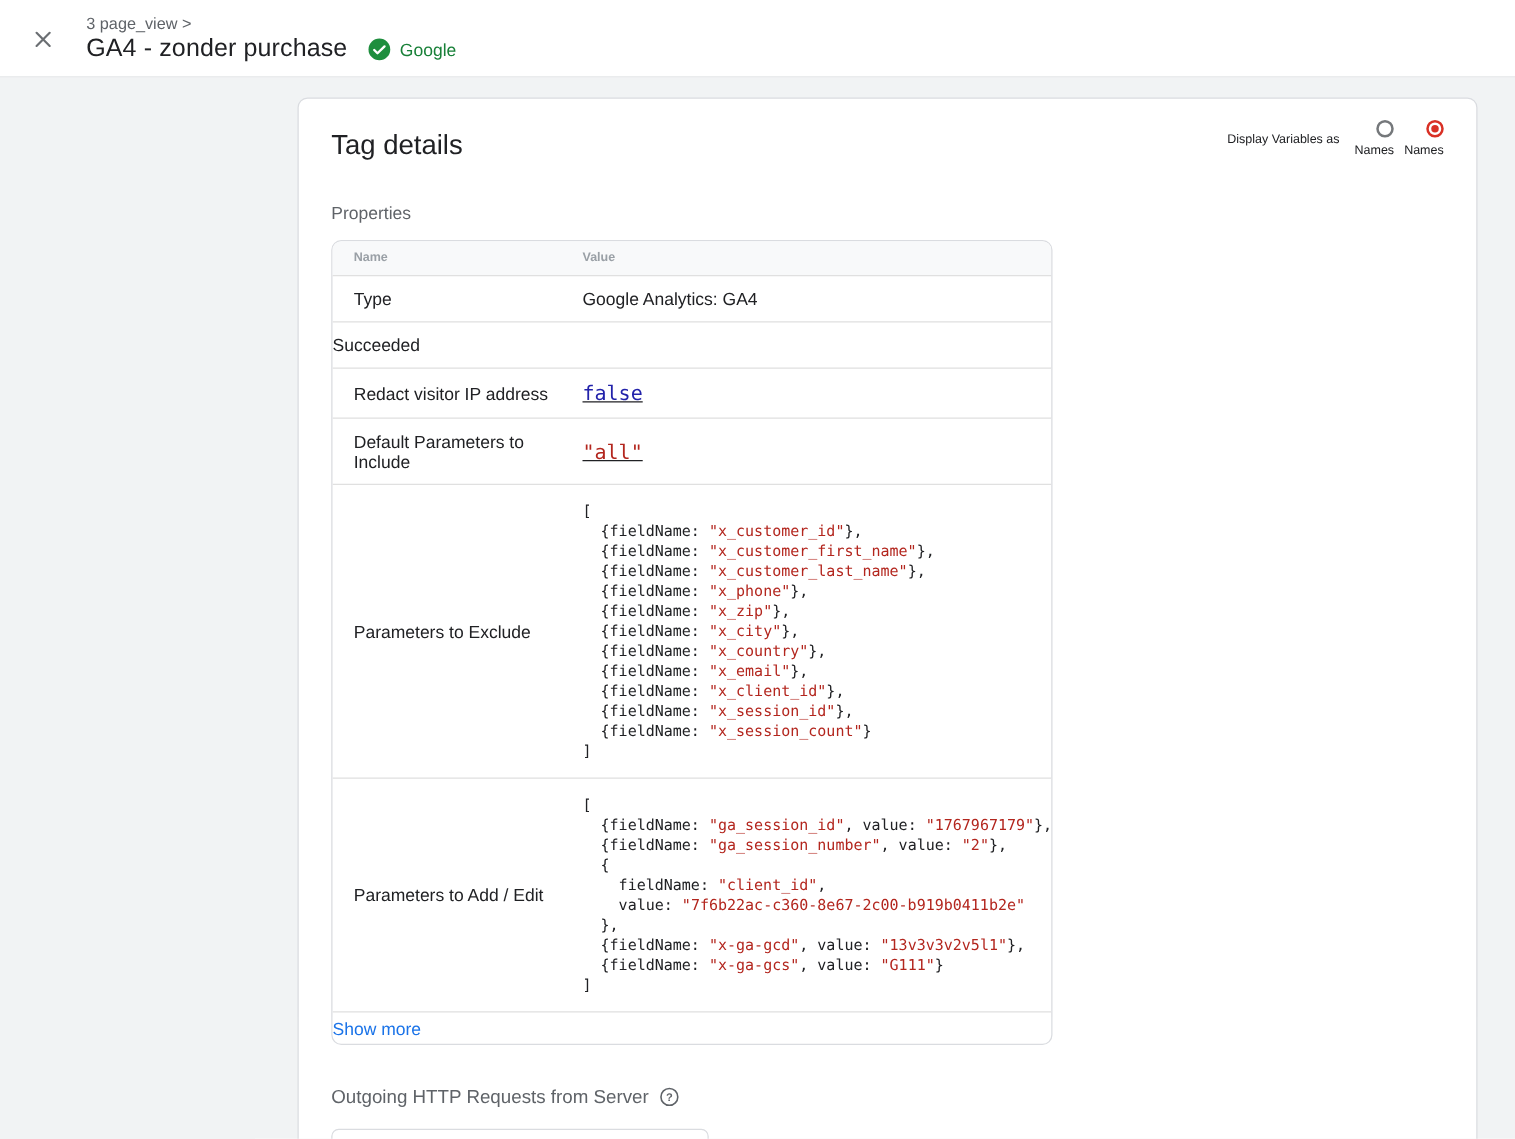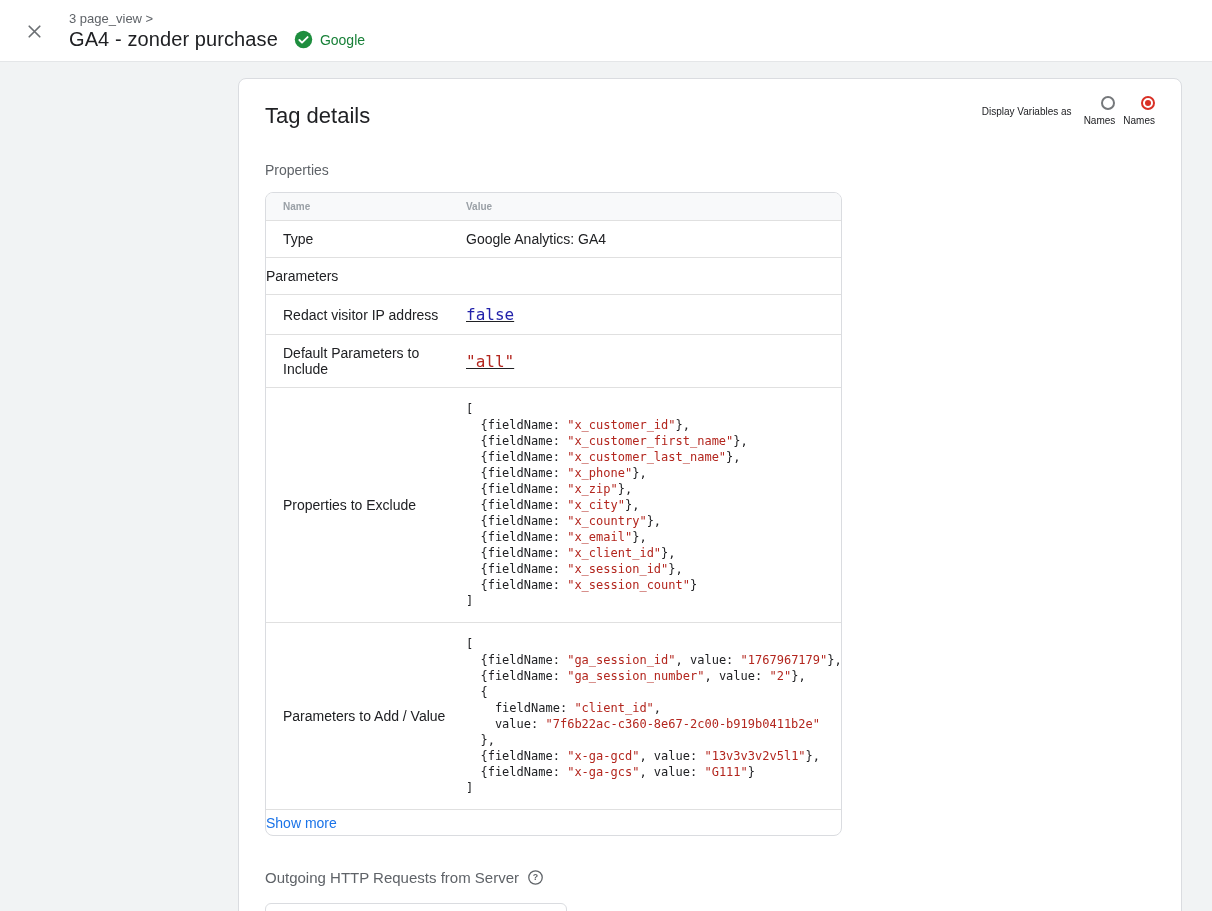--- a/index.html
+++ b/index.html
@@ -153,43 +153,43 @@
     </div>
     <div>
         <div class="prop-row">
           <div class="prop-name">Type</div>
           <div class="prop-value">
             <span class="c-plain">Google Analytics: GA4</span>
           </div>
         </div>
         <div class="prop-row">
           <div class="prop-value">
-            <span class="c-plain">Parameters</span>
+            <span class="c-plain">Succeeded</span>
           </div>
         </div>
         <div class="prop-row">
           <div class="prop-name">Redact visitor IP address</div>
           <div class="prop-value mono">
             <span class="c-keyword">false</span>
           </div>
         </div>
         <div class="prop-row">
           <div class="prop-name">Default Parameters to Include</div>
           <div class="prop-value mono">
             <span class="c-string">"all"</span>
           </div>
         </div>
         <div class="prop-row">
-          <div class="prop-name">Properties to Exclude</div>
+          <div class="prop-name">Parameters to Exclude</div>
           <div class="prop-value">
             <pre class="code"><div class="code-line"><span class="c-plain">[</span></div><div class="code-line"><span class="c-plain">  {fieldName: </span><span class="c-string">"x_customer_id"</span><span class="c-plain">},</span></div><div class="code-line"><span class="c-plain">  {fieldName: </span><span class="c-string">"x_customer_first_name"</span><span class="c-plain">},</span></div><div class="code-line"><span class="c-plain">  {fieldName: </span><span class="c-string">"x_customer_last_name"</span><span class="c-plain">},</span></div><div class="code-line"><span class="c-plain">  {fieldName: </span><span class="c-string">"x_phone"</span><span class="c-plain">},</span></div><div class="code-line"><span class="c-plain">  {fieldName: </span><span class="c-string">"x_zip"</span><span class="c-plain">},</span></div><div class="code-line"><span class="c-plain">  {fieldName: </span><span class="c-string">"x_city"</span><span class="c-plain">},</span></div><div class="code-line"><span class="c-plain">  {fieldName: </span><span class="c-string">"x_country"</span><span class="c-plain">},</span></div><div class="code-line"><span class="c-plain">  {fieldName: </span><span class="c-string">"x_email"</span><span class="c-plain">},</span></div><div class="code-line"><span class="c-plain">  {fieldName: </span><span class="c-string">"x_client_id"</span><span class="c-plain">},</span></div><div class="code-line"><span class="c-plain">  {fieldName: </span><span class="c-string">"x_session_id"</span><span class="c-plain">},</span></div><div class="code-line"><span class="c-plain">  {fieldName: </span><span class="c-string">"x_session_count"</span><span class="c-plain">}</span></div><div class="code-line"><span class="c-plain">]</span></div></pre>
           </div>
         </div>
         <div class="prop-row">
-          <div class="prop-name">Parameters to Add / Value</div>
+          <div class="prop-name">Parameters to Add / Edit</div>
           <div class="prop-value">
             <pre class="code"><div class="code-line"><span class="c-plain">[</span></div><div class="code-line"><span class="c-plain">  {fieldName: </span><span class="c-string">"ga_session_id"</span><span class="c-plain">, value: </span><span class="c-string">"1767967179"</span><span class="c-plain">},</span></div><div class="code-line"><span class="c-plain">  {fieldName: </span><span class="c-string">"ga_session_number"</span><span class="c-plain">, value: </span><span class="c-string">"2"</span><span class="c-plain">},</span></div><div class="code-line"><span class="c-plain">  {</span></div><div class="code-line"><span class="c-plain">    fieldName: </span><span class="c-string">"client_id"</span><span class="c-plain">,</span></div><div class="code-line"><span class="c-plain">    value: </span><span class="c-string">"7f6b22ac-c360-8e67-2c00-b919b0411b2e"</span></div><div class="code-line"><span class="c-plain">  },</span></div><div class="code-line"><span class="c-plain">  {fieldName: </span><span class="c-string">"x-ga-gcd"</span><span class="c-plain">, value: </span><span class="c-string">"13v3v3v2v5l1"</span><span class="c-plain">},</span></div><div class="code-line"><span class="c-plain">  {fieldName: </span><span class="c-string">"x-ga-gcs"</span><span class="c-plain">, value: </span><span class="c-string">"G111"</span><span class="c-plain">}</span></div><div class="code-line"><span class="c-plain">]</span></div></pre>
           </div>
         </div>
       </div>
     <div class="show-more-row">
       <span class="show-more-link">Show more</span>
     </div>
   </div>
 

